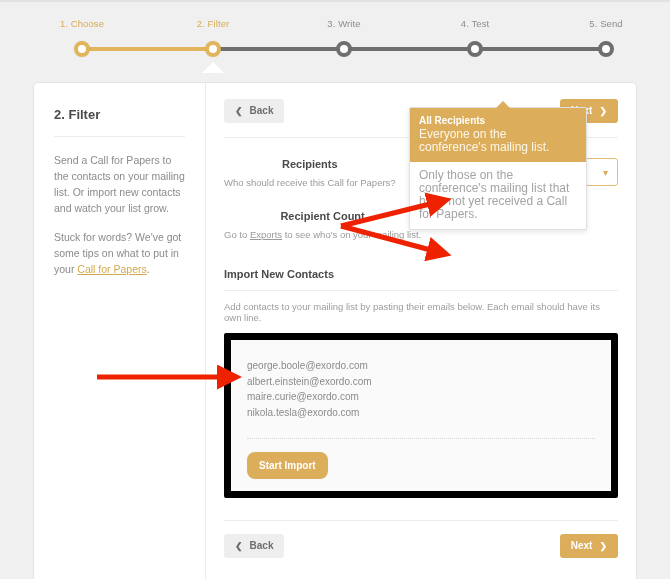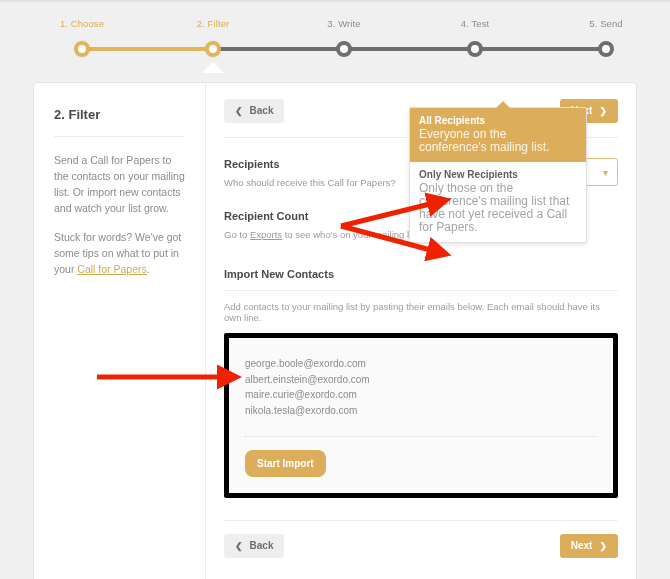--- a/index.html
+++ b/index.html
@@ -121,21 +121,21 @@
   }
   .btn-back { background: #eeeeee; color: #6d6d6d; }
   .btn-next { background: #dcae5c; color: #ffffff; }
   .chev { font-size: 9px; }
 
   
   .row {
     display: flex; justify-content: space-between; align-items: flex-start;
     margin-top: 20px;
   }
-  .row-text { max-width: 215px; }
+  .row-text { max-width: 215px; text-align: center; }
   .row h3 {
     margin: 0 0 6px 0;
     font-size: 11px; font-weight: bold; color: #4a4a4a;
   }
   .row p {
     margin: 0; font-size: 9.5px; color: #9a9a9a; line-height: 14px;
   }
   .row p a { color: #9a9a9a; text-decoration: underline; }
 
   .select {
@@ -191,21 +191,21 @@
   .import h3 {
     margin: 0 0 10px 0; font-size: 11px; font-weight: bold; color: #4a4a4a;
   }
   .import .rule { height: 1px; background: #ededed; }
   .import .hint {
     margin: 10px 0 10px 0;
     font-size: 9.5px; color: #9d9d9d;
   }
   .textarea {
     background: #fafafa;
-    border: 5px solid #000000;
+    border: 7px solid #000000;
     border-radius: 2px;
     min-height: 165px;
     padding: 18px 16px 12px 16px;
     position: relative;
   }
   .email-line {
     font-size: 10px; color: #8b8b8b; line-height: 15.5px;
   }
   .dotted {
     border-top: 1px dotted #d8d8d8;
@@ -328,21 +328,20 @@
     </div>
   </div>
 
   <div class="menu-arrow"></div>
   <div class="menu">
     <div class="menu-item active">
       <div class="mi-title">All Recipients</div>
       <div class="mi-sub">Everyone on the conference's mailing list.</div>
     </div>
     <div class="menu-item">
-      <div class="mi-title">Only New Recipients</div>
       <div class="mi-sub">Only those on the conference's mailing list that have not yet received a Call for Papers.</div>
     </div>
   </div>
 
   <svg class="arrows" width="670" height="579" viewBox="0 0 670 579">
     <defs>
       <marker id="ah" markerWidth="5" markerHeight="5" refX="2.2" refY="2.5" orient="auto" markerUnits="strokeWidth">
         <path d="M0,0 L5,2.5 L0,5 z" fill="#ee2200"></path>
       </marker>
     </defs>

